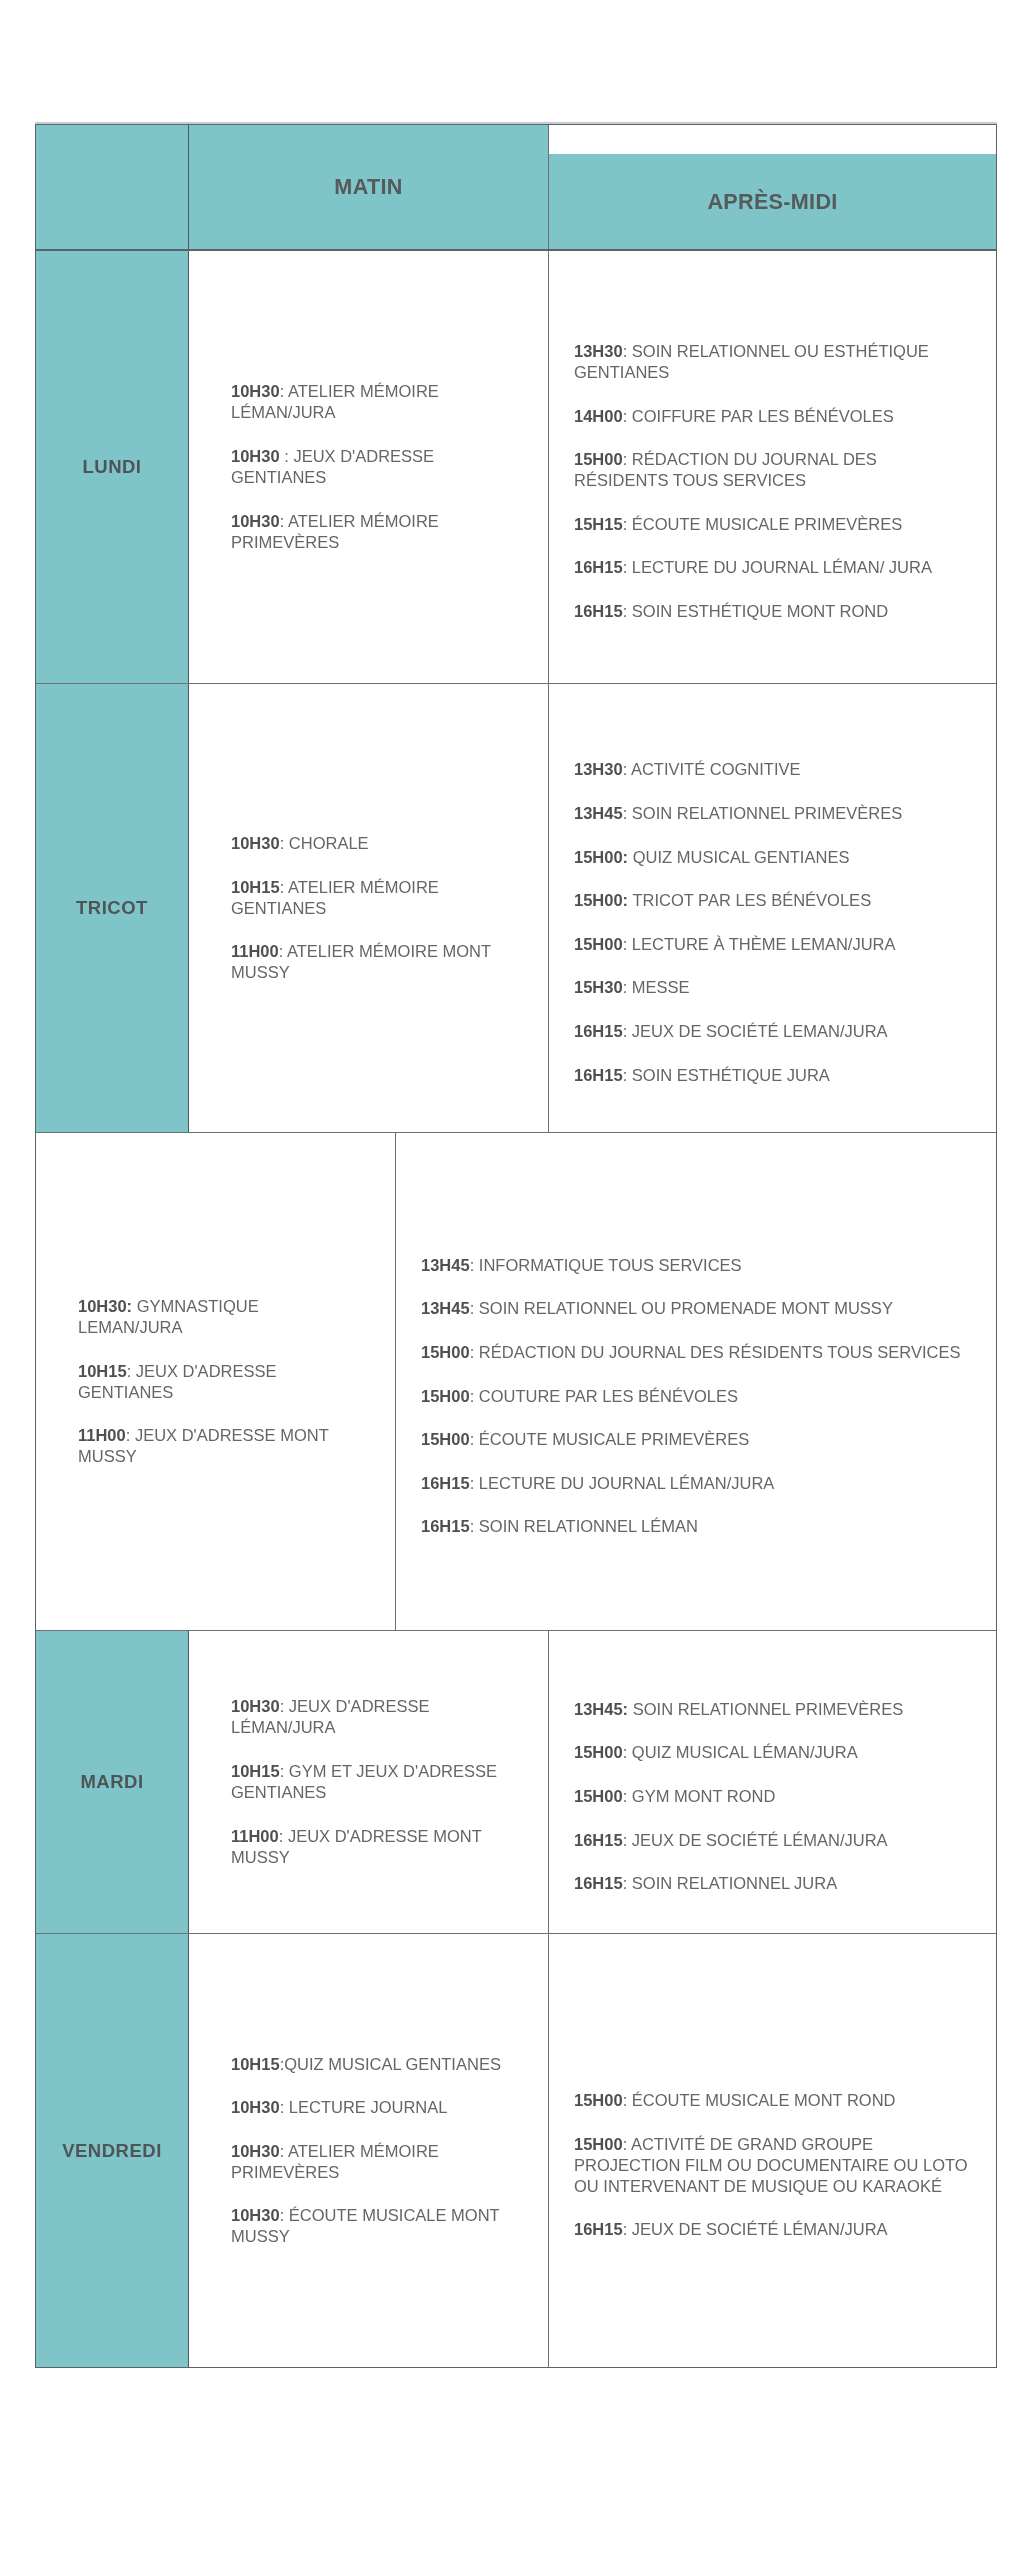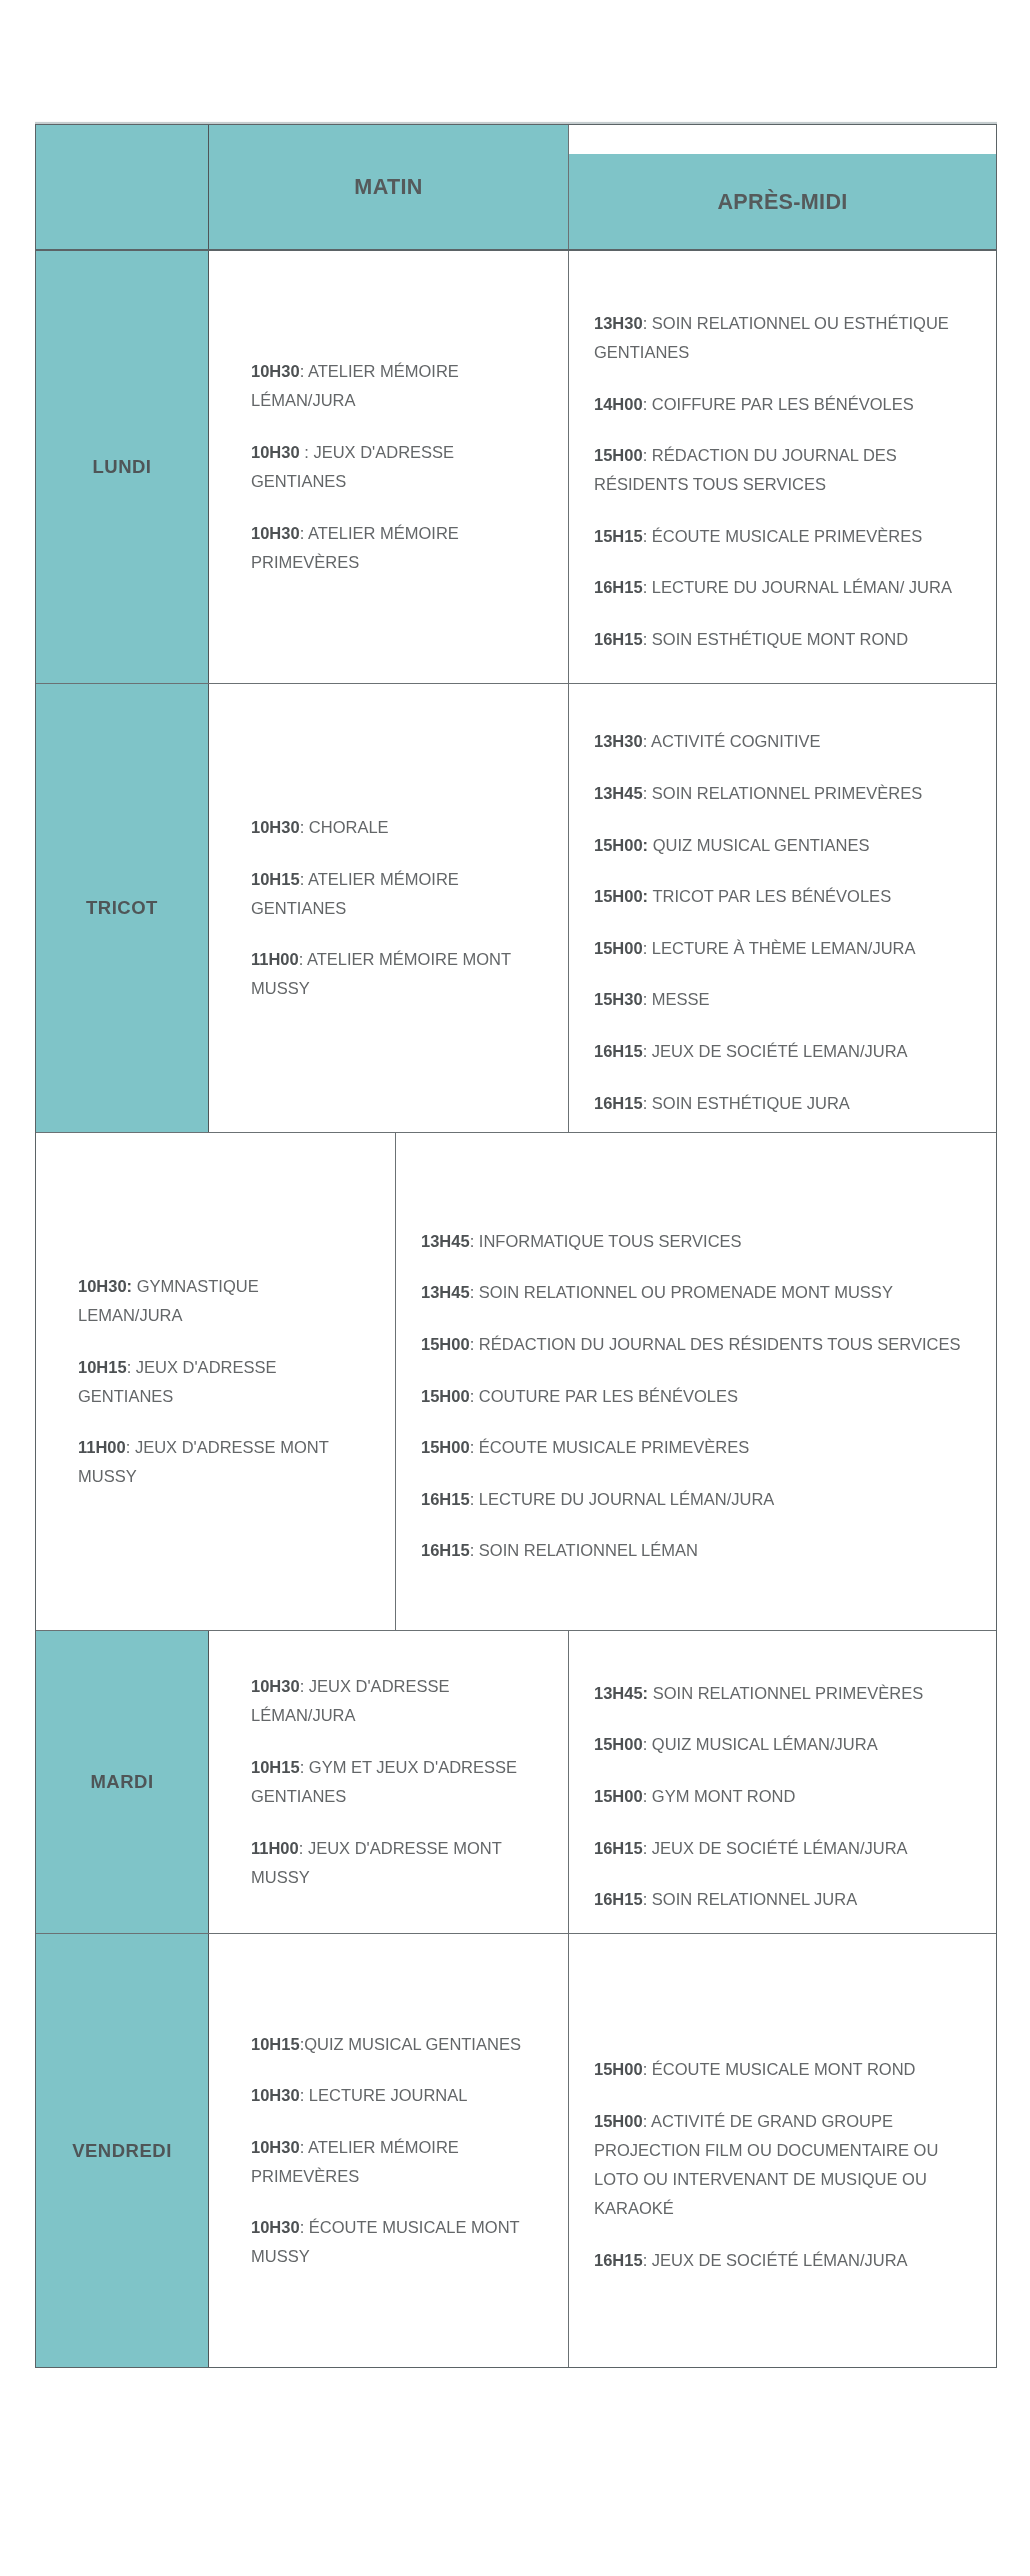--- a/index.html
+++ b/index.html
@@ -6,27 +6,27 @@
   body { width: 1030px; height: 2576px; position: relative; font-family: "Liberation Sans", sans-serif; color: #5a5a5a; }
   .table {
     position: absolute; left: 35px; top: 124px; width: 962px;
     border: 1.5px solid #5b6366; box-sizing: border-box;
     box-shadow: 0 -2.1px 0 #c5cdcf;
   }
   .row { display: flex; border-bottom: 1px solid #6b7174; }
   .row:last-child { border-bottom: none; }
   .row.header { border-bottom: 2.1px solid #5b6366; }
   .cell { box-sizing: border-box; }
-  .c-day { width: 173px; background: #7fc4c8; border-right: 1.5px solid #4f5558; display: flex; align-items: center; justify-content: center; }
+  .c-day { width: 153px; background: #7fc4c8; border-right: 1.5px solid #4f5558; display: flex; align-items: center; justify-content: center; }
   .c-am { width: 360px; border-right: 1px solid #6b7174; display: flex; flex-direction: column; justify-content: center; padding: 0 42px; }
   .c-pm { flex: 1; display: flex; flex-direction: column; justify-content: center; padding: 0 25px; margin-top: 29px; }
   .header .c-am, .header .c-pm { background: #7fc4c8; align-items: center; padding: 0; }
   .header-label { font-weight: bold; font-size: 21.6px; color: #555a5b; letter-spacing: 0.3px; }
   .day-label { font-weight: bold; font-size: 18.5px; color: #4f5557; letter-spacing: 0.5px; }
-  .entry { font-size: 16.5px; line-height: 29px; color: #636668; margin: 11.3px 0; text-transform: uppercase; }
+  .entry { font-size: 16.5px; line-height: 21px; color: #636668; margin: 11.3px 0; text-transform: uppercase; }
   .entry .time { font-weight: bold; color: #4d5153; }
 </style>
 </head>
 <body>
 
 <div class="table">
   <div class="row header" style="height:124px;">
     <div class="cell c-day"></div>
     <div class="cell c-am">
       <span class="header-label">MATIN</span>

